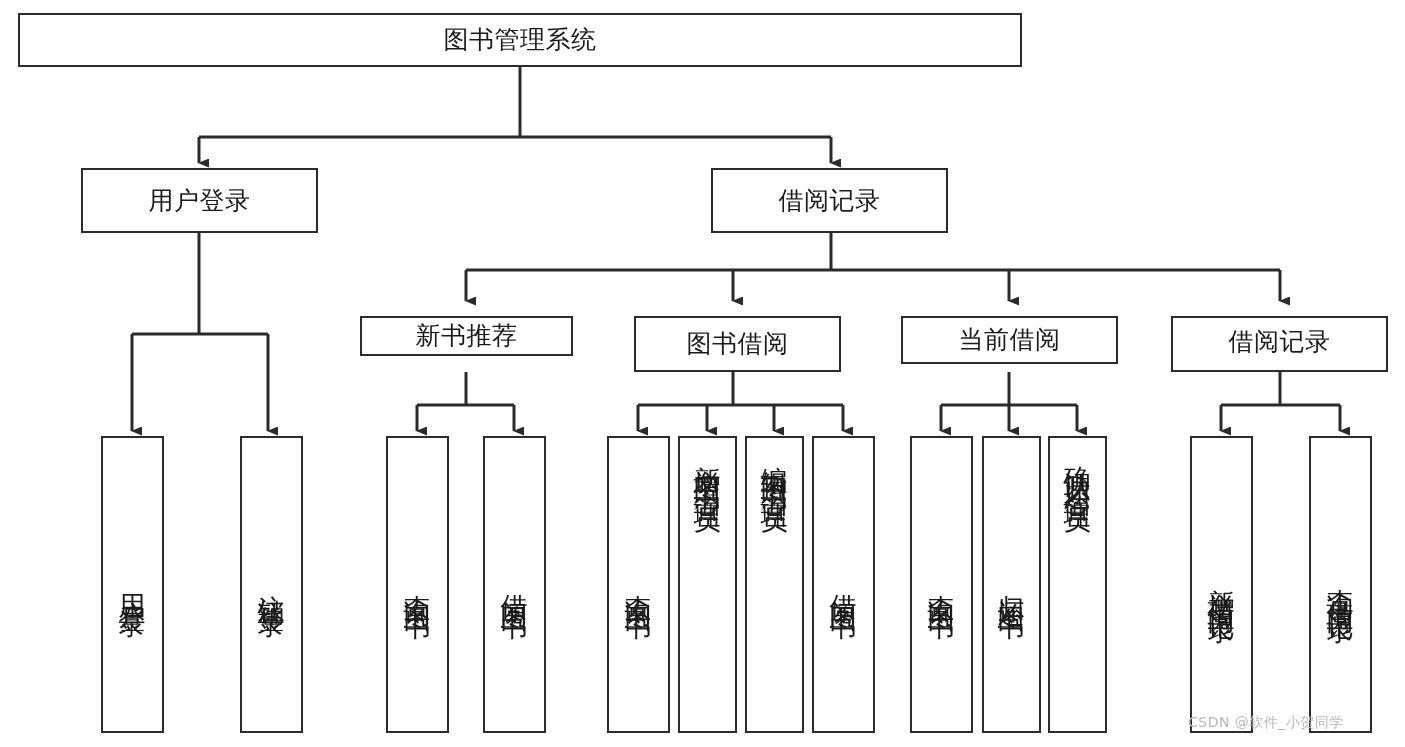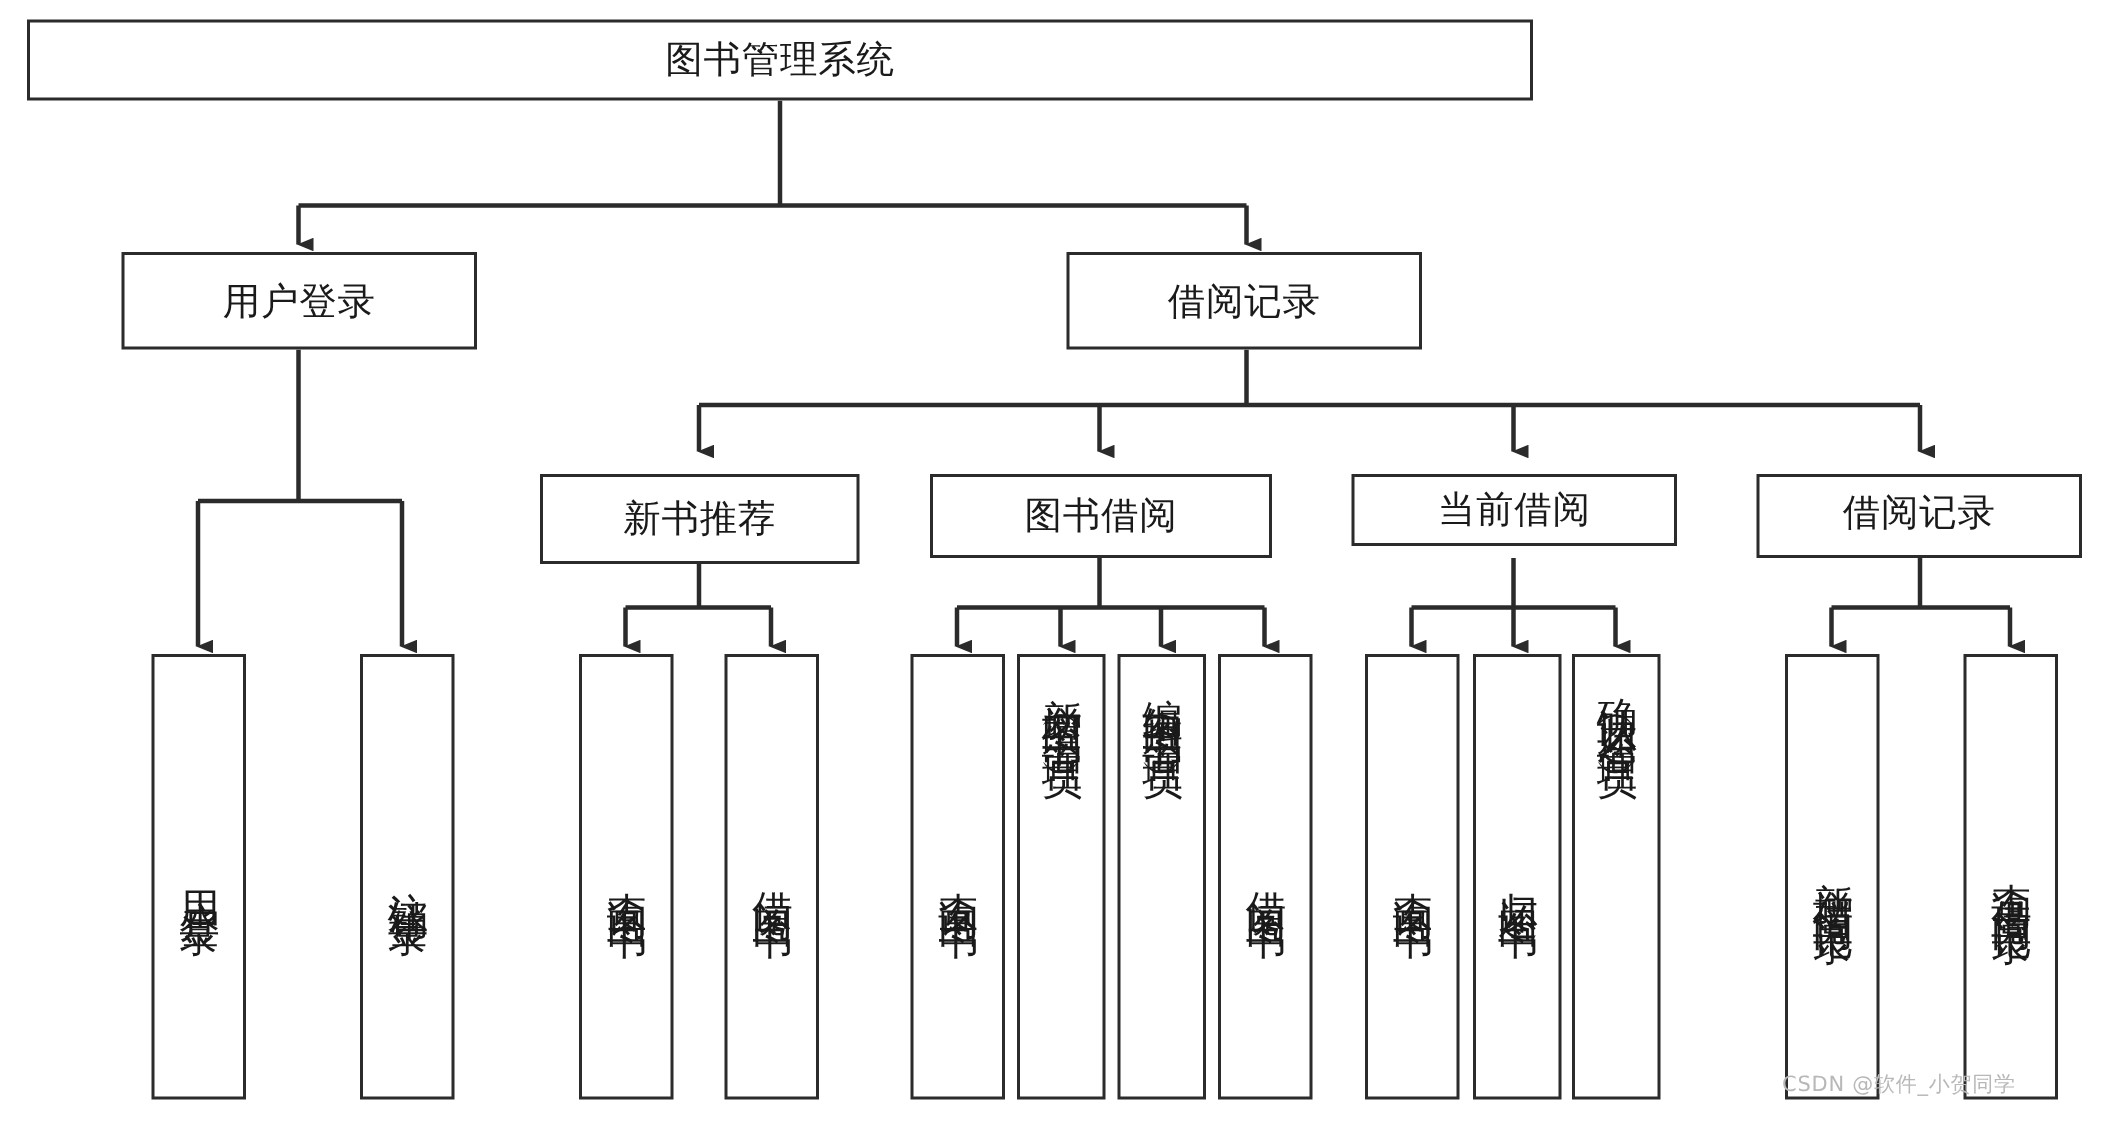--- a/index.html
+++ b/index.html
@@ -140,24 +140,24 @@
     <span class="label">图书管理系统</span>
   </div>
 
   <div class="node horiz" style="left:81px; top:168px; width:237px; height:65px;">
     <span class="label">用户登录</span>
   </div>
   <div class="node horiz" style="left:711px; top:168px; width:237px; height:65px;">
     <span class="label">借阅记录</span>
   </div>
 
-  <div class="node horiz" style="left:360px; top:316px; width:213px; height:60px;">
+  <div class="node horiz" style="left:360px; top:316px; width:213px; height:40px;">
     <span class="label">新书推荐</span>
   </div>
-  <div class="node horiz" style="left:620px; top:316px; width:228px; height:56px;">
+  <div class="node horiz" style="left:634px; top:316px; width:207px; height:56px;">
     <span class="label">图书借阅</span>
   </div>
   <div class="node horiz" style="left:901px; top:316px; width:217px; height:48px;">
     <span class="label">当前借阅</span>
   </div>
   <div class="node horiz" style="left:1171px; top:316px; width:217px; height:56px;font-family:Liberation Mono, monospace;">
     <span class="label">借阅记录</span>
   </div>
 
   <div class="node vert centered" style="left:101px; top:436px; width:63px; height:297px;">

